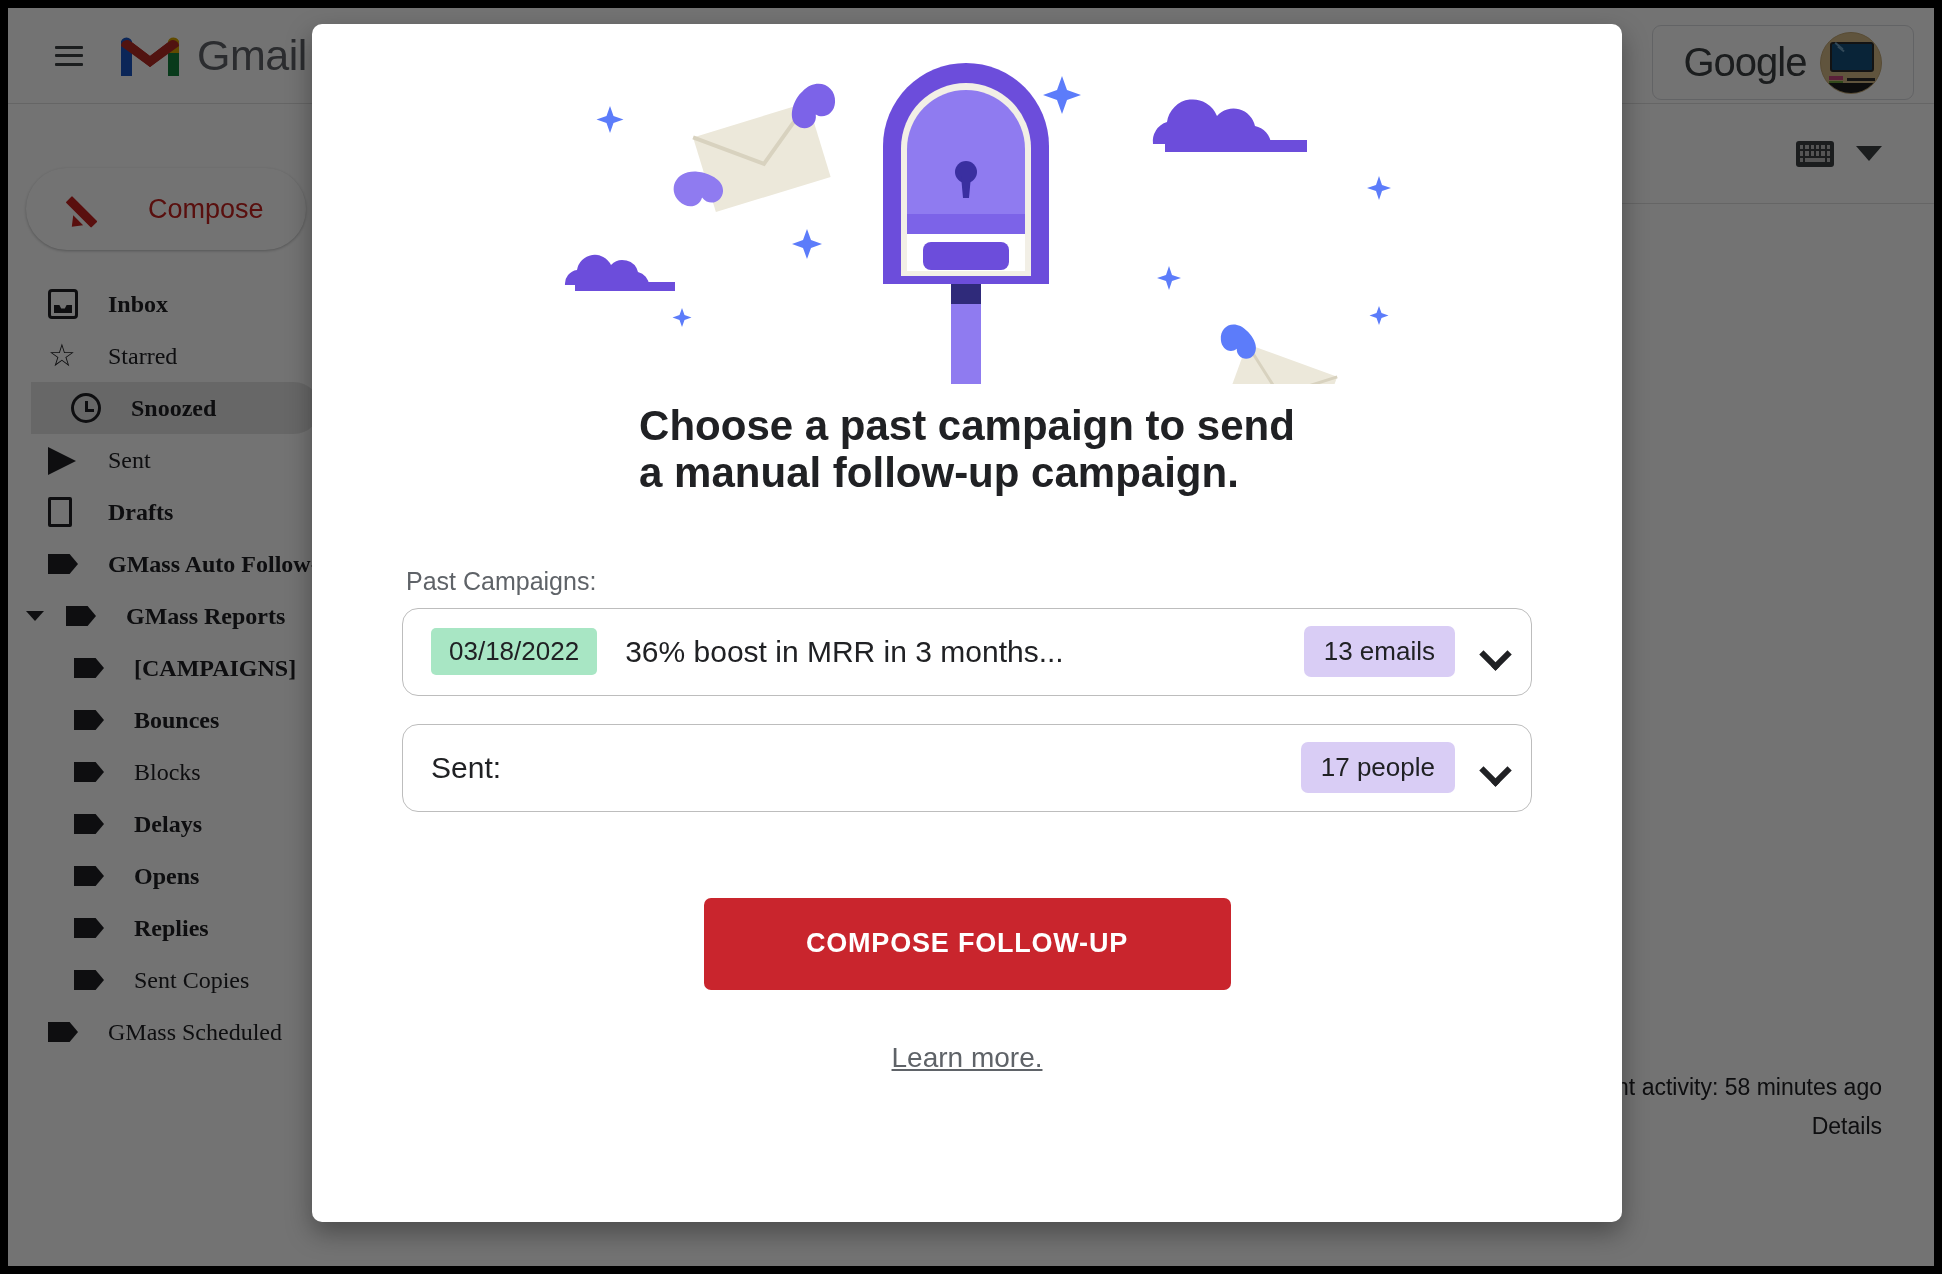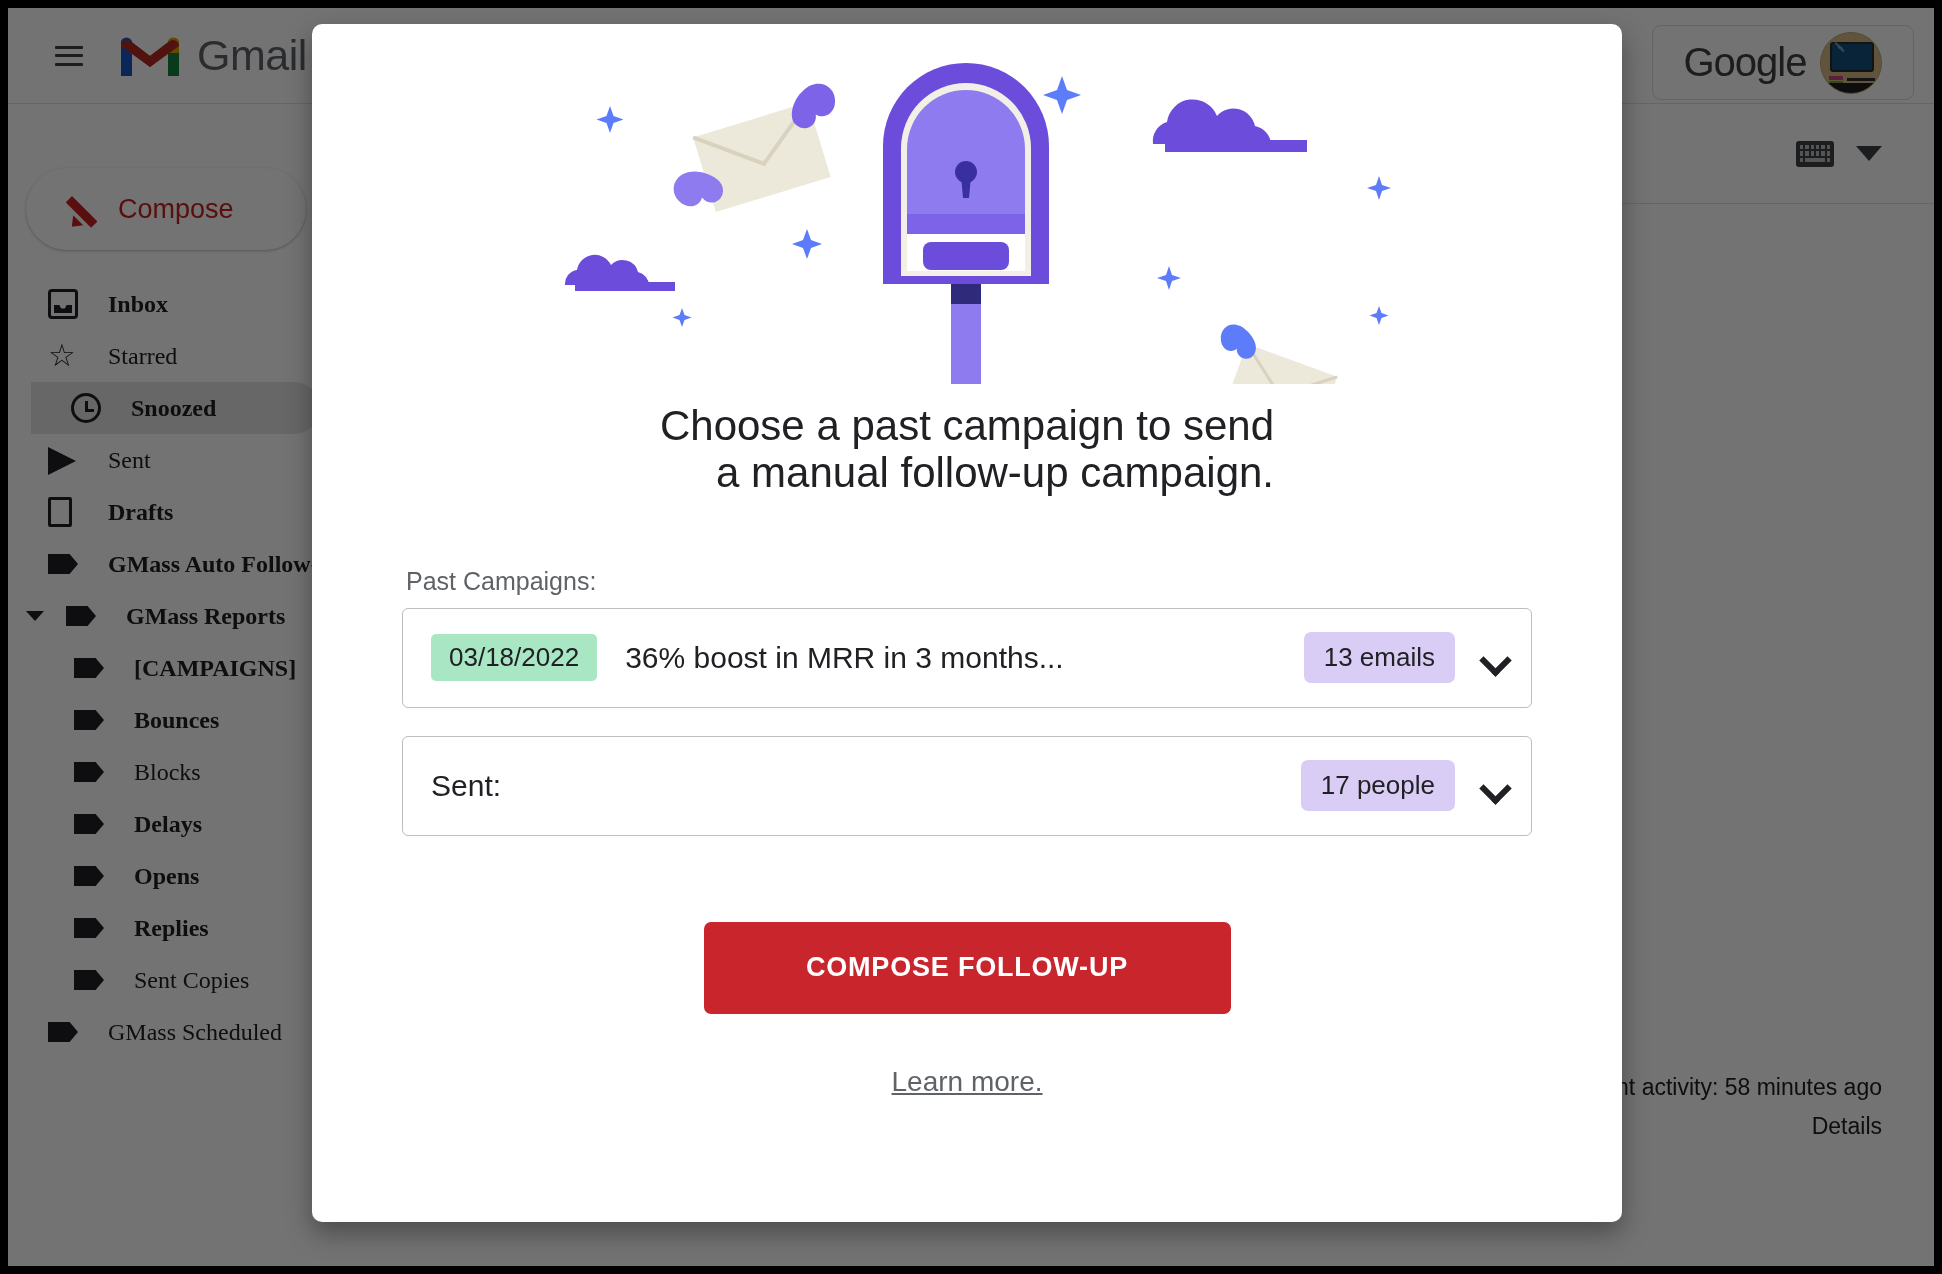--- a/index.html
+++ b/index.html
@@ -105,21 +105,21 @@
     border-right: 13px solid transparent;
     border-top: 15px solid #3c4043;
   }
 
   .compose-btn {
     position: absolute; left: 18px; top: 160px;
     width: 280px; height: 82px;
     border-radius: 41px;
     background: #ffffff;
     box-shadow: 0 1px 3px rgba(60,64,67,0.35);
-    display: flex; align-items: center; padding-left: 42px; gap: 16px;
+    display: flex; align-items: center; padding-left: 42px; gap: 46px;
   }
   .pencil { width: 34px; height: 34px; position: relative; }
   .pencil .body {
     position: absolute; left: 4px; top: 4px; width: 36px; height: 9px;
     background: #c5221f; transform: rotate(45deg); transform-origin: left top;
     border-radius: 1px;
   }
   .pencil .tip {
     position: absolute; left: 0px; top: 27px; width: 0; height: 0;
     border-left: 7px solid transparent; border-right: 7px solid transparent;
@@ -182,28 +182,28 @@
     border-radius: 10px;
     box-shadow: 0 11px 26px rgba(0,0,0,0.35);
     z-index: 100;
     display: flex; flex-direction: column; align-items: center;
   }
 
   .illus { position: relative; width: 900px; height: 330px; margin-top: 30px; }
 
   .m-title {
     font-size: 42px; line-height: 1.13; color: #202124;
-    text-align: right; margin-top: 18px; font-weight: 400;
+    text-align: left; margin-top: 18px; font-weight: 700;
   }
 
   .form-area { width: 1130px; margin-top: 70px; }
   .form-label { font-size: 25px; color: #5f6368; margin-bottom: 12px; margin-left: 4px; }
 
   .sel-row {
-    height: 100px; border: 1px solid #bdbdbd; border-radius: 6px;
+    height: 88px; border: 1px solid #bdbdbd; border-radius: 16px;
     display: flex; align-items: center; padding: 0 24px 0 28px;
     margin-bottom: 28px; background: #fff;
   }
   .date-badge {
     background: #a8e6c4; color: #202124; font-size: 26px;
     padding: 8px 18px; border-radius: 5px; margin-right: 28px; white-space: nowrap;
   }
   .row-text { font-size: 30px; color: #202124; flex: 1; white-space: nowrap; overflow: hidden; }
   .count-badge {
     background: #d9cdf5; color: #202124; font-size: 26px;

